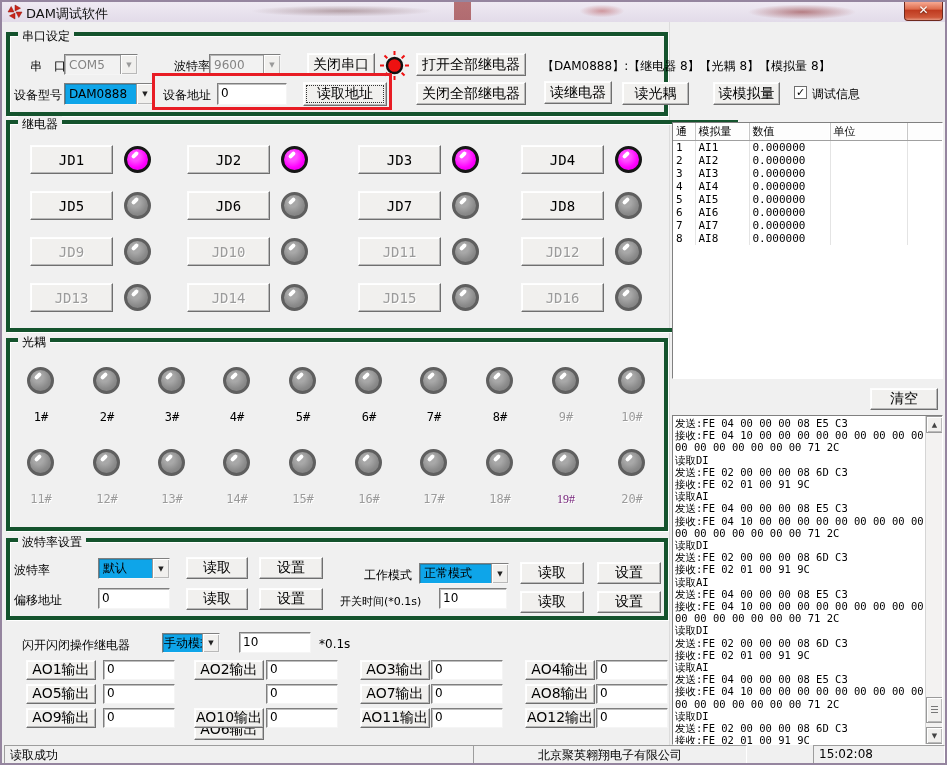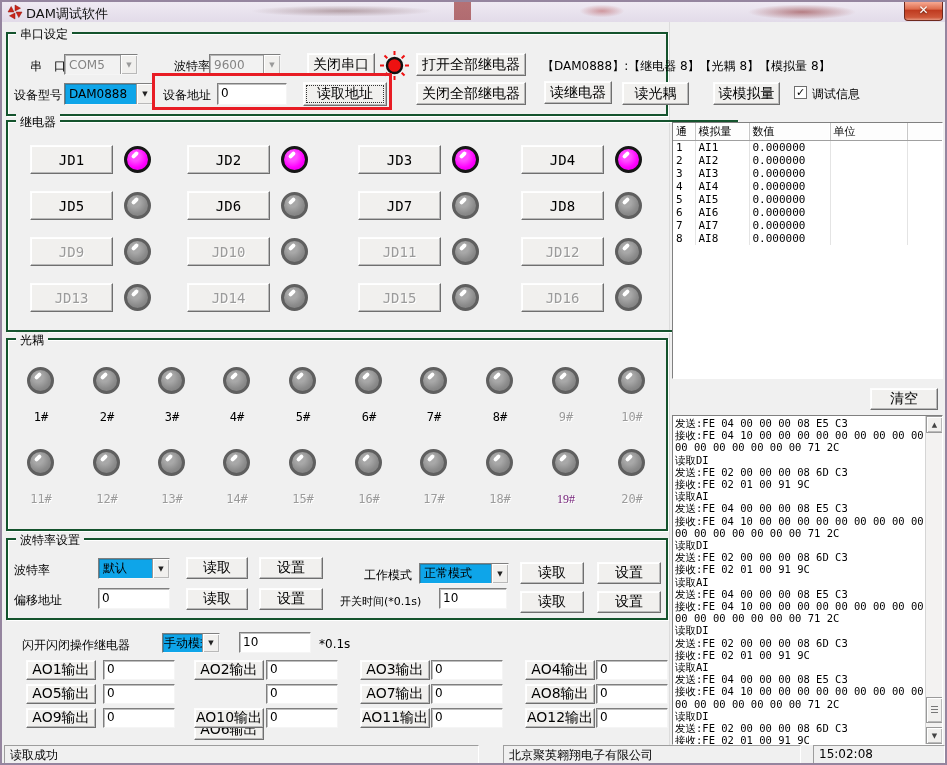--- a/index.html
+++ b/index.html
@@ -39,21 +39,21 @@
     border-bottom-color:#f5f5f5; border-right-color:#f5f5f5;
     box-shadow:inset 1px 1px 0 rgba(70,70,70,.35);
     display:flex; align-items:center; cursor:pointer; }
   .combo .val { flex:1; padding:0 4px; font-size:12px; overflow:hidden; white-space:nowrap; }
   .combo .arrow { width:17px; height:100%; background:#f1f0ee; border-left:1px solid #9a9a9a;
     box-shadow:inset 1px 1px 0 #fff, inset -1px -1px 0 #b9b9b9;
     display:flex; align-items:center; justify-content:center; font-size:7px; color:#222; }
   .combo.disabled { background:#f2f2f2; }
   .combo.disabled .val { color:#848484; }
   .combo.disabled .arrow { color:#9a9a9a; }
-  .groupbox { position:absolute; border:2px solid #14532d;
+  .groupbox { position:absolute; border:4px solid #14532d;
     box-shadow:1px 1px 0 rgba(255,255,255,.95), inset 1px 1px 0 rgba(255,255,255,.95); }
   .grouplabel { position:absolute; top:-8px; left:8px; background:#f0f0f0; padding:0 4px;
     font-size:12px; color:#000; }
   .lbl { position:absolute; font-size:12px; color:#000; white-space:nowrap; }
   
   .led { position:absolute; width:27px; height:27px; border-radius:50%; }
   .led.on  { background:radial-gradient(circle at 40% 35%, #ff4dff 0 25%, #ff00ff 60%, #d800d8); border:3px solid #161616; }
   .led.off { background:radial-gradient(circle at 40% 35%, #a8a8a8 0 25%, #8b8b8b 60%, #767676); border:3px solid #5f5f5f; }
   .led::after { content:""; position:absolute; left:4px; top:4px; width:8px; height:4px;
     background:#fff; border-radius:2px; transform:rotate(-45deg); }
@@ -280,21 +280,21 @@
   <div id="log-box">
     <div id="log-lines"><div>发送:FE 04 00 00 00 08 E5 C3</div><div>接收:FE 04 10 00 00 00 00 00 00 00 00 00</div><div>00 00 00 00 00 00 00 71 2C</div><div>读取DI</div><div>发送:FE 02 00 00 00 08 6D C3</div><div>接收:FE 02 01 00 91 9C</div><div>读取AI</div><div>发送:FE 04 00 00 00 08 E5 C3</div><div>接收:FE 04 10 00 00 00 00 00 00 00 00 00</div><div>00 00 00 00 00 00 00 71 2C</div><div>读取DI</div><div>发送:FE 02 00 00 00 08 6D C3</div><div>接收:FE 02 01 00 91 9C</div><div>读取AI</div><div>发送:FE 04 00 00 00 08 E5 C3</div><div>接收:FE 04 10 00 00 00 00 00 00 00 00 00</div><div>00 00 00 00 00 00 00 71 2C</div><div>读取DI</div><div>发送:FE 02 00 00 00 08 6D C3</div><div>接收:FE 02 01 00 91 9C</div><div>读取AI</div><div>发送:FE 04 00 00 00 08 E5 C3</div><div>接收:FE 04 10 00 00 00 00 00 00 00 00 00</div><div>00 00 00 00 00 00 00 71 2C</div><div>读取DI</div><div>发送:FE 02 00 00 00 08 6D C3</div><div>接收:FE 02 01 00 91 9C</div></div>
     <div id="log-scrollbar">
       <div class="scroll-arrow" style="top:0;">▲</div>
       <div id="scroll-thumb"></div>
       <div class="scroll-arrow" style="bottom:0;">▼</div>
     </div>
   </div>
 
   <div class="status-panel" style="left:2px;width:475px;">读取成功</div>
-  <div class="status-panel" style="left:501px;width:298px;">北京聚英翱翔电子有限公司</div>
+  <div class="status-panel" style="left:471px;width:274px;text-align:center;">北京聚英翱翔电子有限公司</div>
   <div class="status-panel" style="left:811px;width:132px;">15:02:08</div>
 <div class="btn" style="left: 28px; top: 143px; width: 83px; height: 29px; font-family: &quot;DejaVu Sans Mono&quot;, &quot;Liberation Mono&quot;, monospace;">JD1</div>
     <div class="led on" style="left: 122px; top: 144px;"></div>
     <div class="btn" style="left: 185px; top: 143px; width: 83px; height: 29px; font-family: &quot;DejaVu Sans Mono&quot;, &quot;Liberation Mono&quot;, monospace;">JD2</div>
     <div class="led on" style="left: 279px; top: 144px;"></div>
     <div class="btn" style="left: 356px; top: 143px; width: 83px; height: 29px; font-family: &quot;DejaVu Sans Mono&quot;, &quot;Liberation Mono&quot;, monospace;">JD3</div>
     <div class="led on" style="left: 450px; top: 144px;"></div>
     <div class="btn" style="left: 519px; top: 143px; width: 83px; height: 29px; font-family: &quot;DejaVu Sans Mono&quot;, &quot;Liberation Mono&quot;, monospace;">JD4</div>
     <div class="led on" style="left: 613px; top: 144px;"></div>
     <div class="btn" style="left: 28px; top: 189px; width: 83px; height: 29px; font-family: &quot;DejaVu Sans Mono&quot;, &quot;Liberation Mono&quot;, monospace;">JD5</div>

